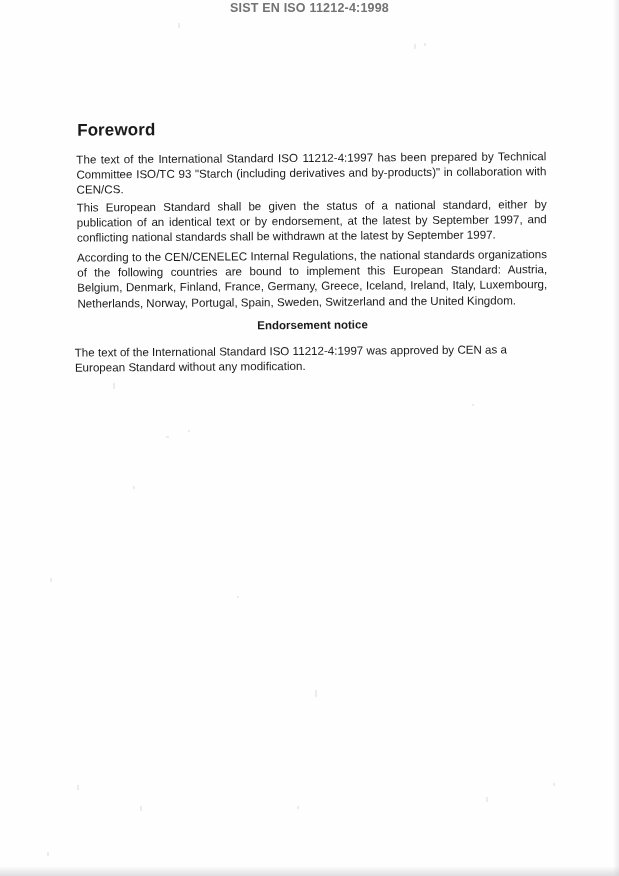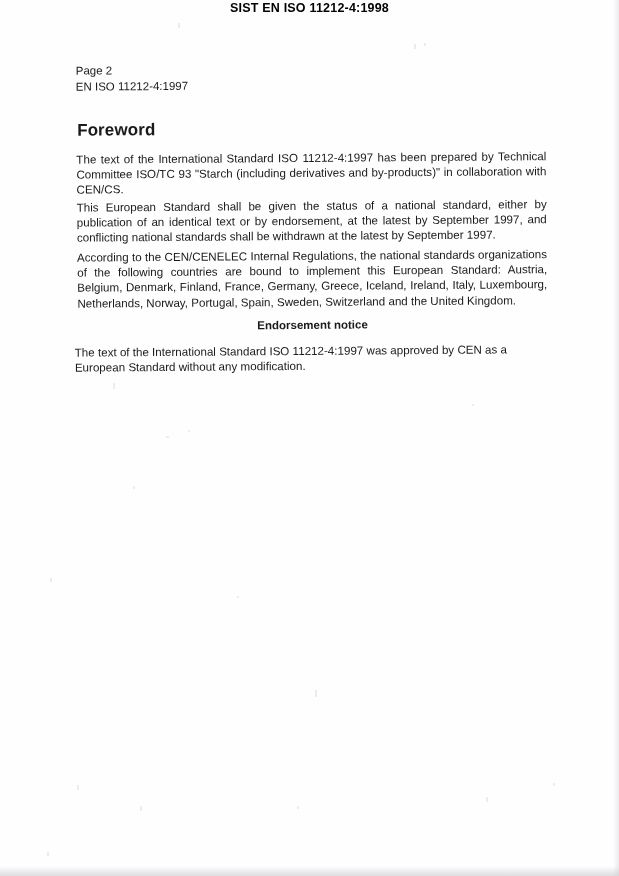--- a/index.html
+++ b/index.html
@@ -42,21 +42,21 @@
   
   .watermark {
     position: absolute;
     top: 1px;
     left: 0;
     width: 100%;
     text-align: center;
     font-size: 12.5px;
     font-weight: bold;
     letter-spacing: 0.2px;
-    color: #000000;
+    color: #737373;
     white-space: nowrap;
   }
 
   
   .scan-body {
     position: absolute;
     top: 0;
     left: 0;
     width: 619px;
     height: 876px;
@@ -122,24 +122,20 @@
 </style>
 </head>
 <body>
 
 <div class="page">
 
   <div class="watermark">SIST EN ISO 11212-4:1998</div>
 
   <div class="scan-body">
 
-    <div class="page-ref">
-      <div>Page 2</div>
-      <div>EN ISO 11212-4:1997</div>
-    </div>
 
     <div class="section-heading">Foreword</div>
 
     <div class="para p1">The text of the International Standard ISO 11212-4:1997 has been prepared by Technical Committee ISO/TC 93 "Starch (including derivatives and by-products)" in collaboration with CEN/CS.</div>
 
     <div class="para p2">This European Standard shall be given the status of a national standard, either by publication of an identical text or by endorsement, at the latest by September 1997, and conflicting national standards shall be withdrawn at the latest by September 1997.</div>
 
     <div class="para p3">According to the CEN/CENELEC Internal Regulations, the national standards organizations of the following countries are bound to implement this European Standard: Austria, Belgium, Denmark, Finland, France, Germany, Greece, Iceland, Ireland, Italy, Luxembourg, Netherlands, Norway, Portugal, Spain, Sweden, Switzerland and the United Kingdom.</div>
 
     <div class="endorsement-heading">Endorsement notice</div>

